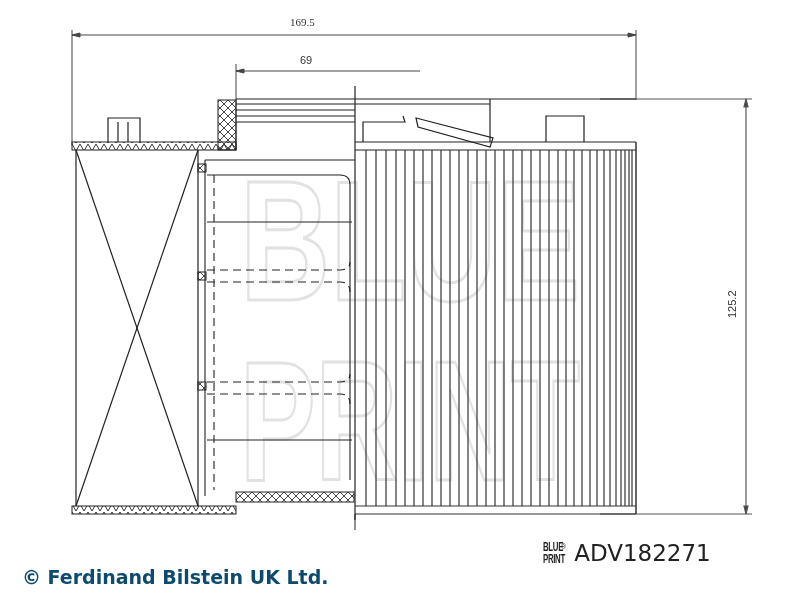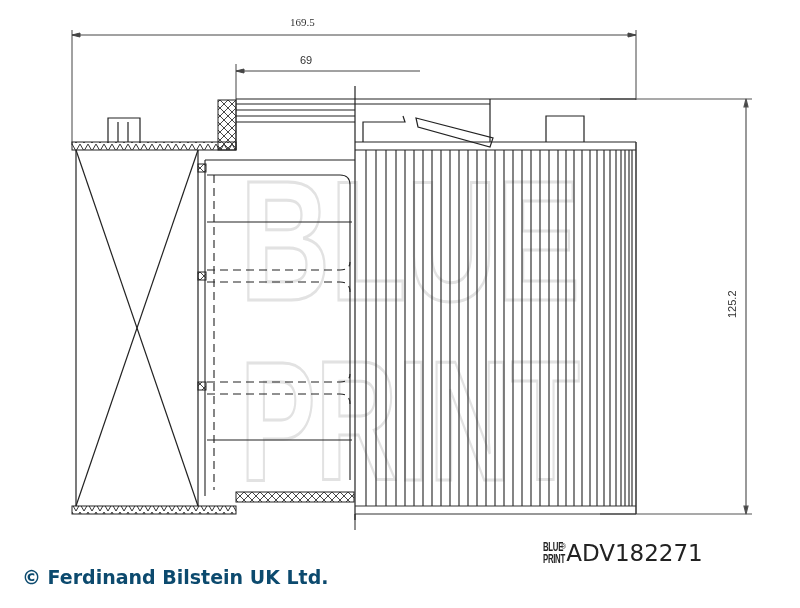--- a/index.html
+++ b/index.html
@@ -6,21 +6,21 @@
   body { width:800px; height:608px; position:relative; overflow:hidden; font-family:"Liberation Sans", sans-serif; }
   #drawing { position:absolute; left:0; top:0; }
   .dim-text { position:absolute; font-size:11px; color:#333; font-family:"Liberation Sans", sans-serif; }
   #dim-width { left:290px; top:16px;font-family:Liberation Serif, serif; }
   #dim-inner { left:300px; top:54px; }
   #dim-height { left:726px; top:318px; transform:rotate(-90deg); transform-origin:left top; }
   #copyright { position:absolute; left:22px; top:566px; font-size:19px; font-weight:bold; color:#0c4a6e; font-family:"DejaVu Sans", sans-serif; }
   #brand { position:absolute; left:543px; top:540px; display:flex; align-items:center; }
   #brand-logo { display:flex; flex-direction:column; line-height:12px; font-family:"Liberation Sans", sans-serif; font-weight:bold; font-size:13px; color:#222; transform:scaleX(0.6); transform-origin:left center; width:24px; letter-spacing:-0.5px; }
   #brand-logo span { display:block; }
-  #part-number { font-size:23px; color:#222; font-family:"DejaVu Sans", sans-serif; margin-left:0px; }
+  #part-number { font-size:23px; color:#222; font-family:"DejaVu Sans", sans-serif; margin-left:8px; }
 </style>
 </head>
 <body>
 
 <svg id="drawing" width="800" height="608" viewBox="0 0 800 608" xmlns="http://www.w3.org/2000/svg">
   <defs>
     <pattern id="hatch" width="8" height="8" patternUnits="userSpaceOnUse">
       <path d="M0 0 L4 7 L8 0" fill="none" stroke="#333" stroke-width="1"></path>
     </pattern>
     <pattern id="xhatch" width="8" height="8" patternUnits="userSpaceOnUse">

